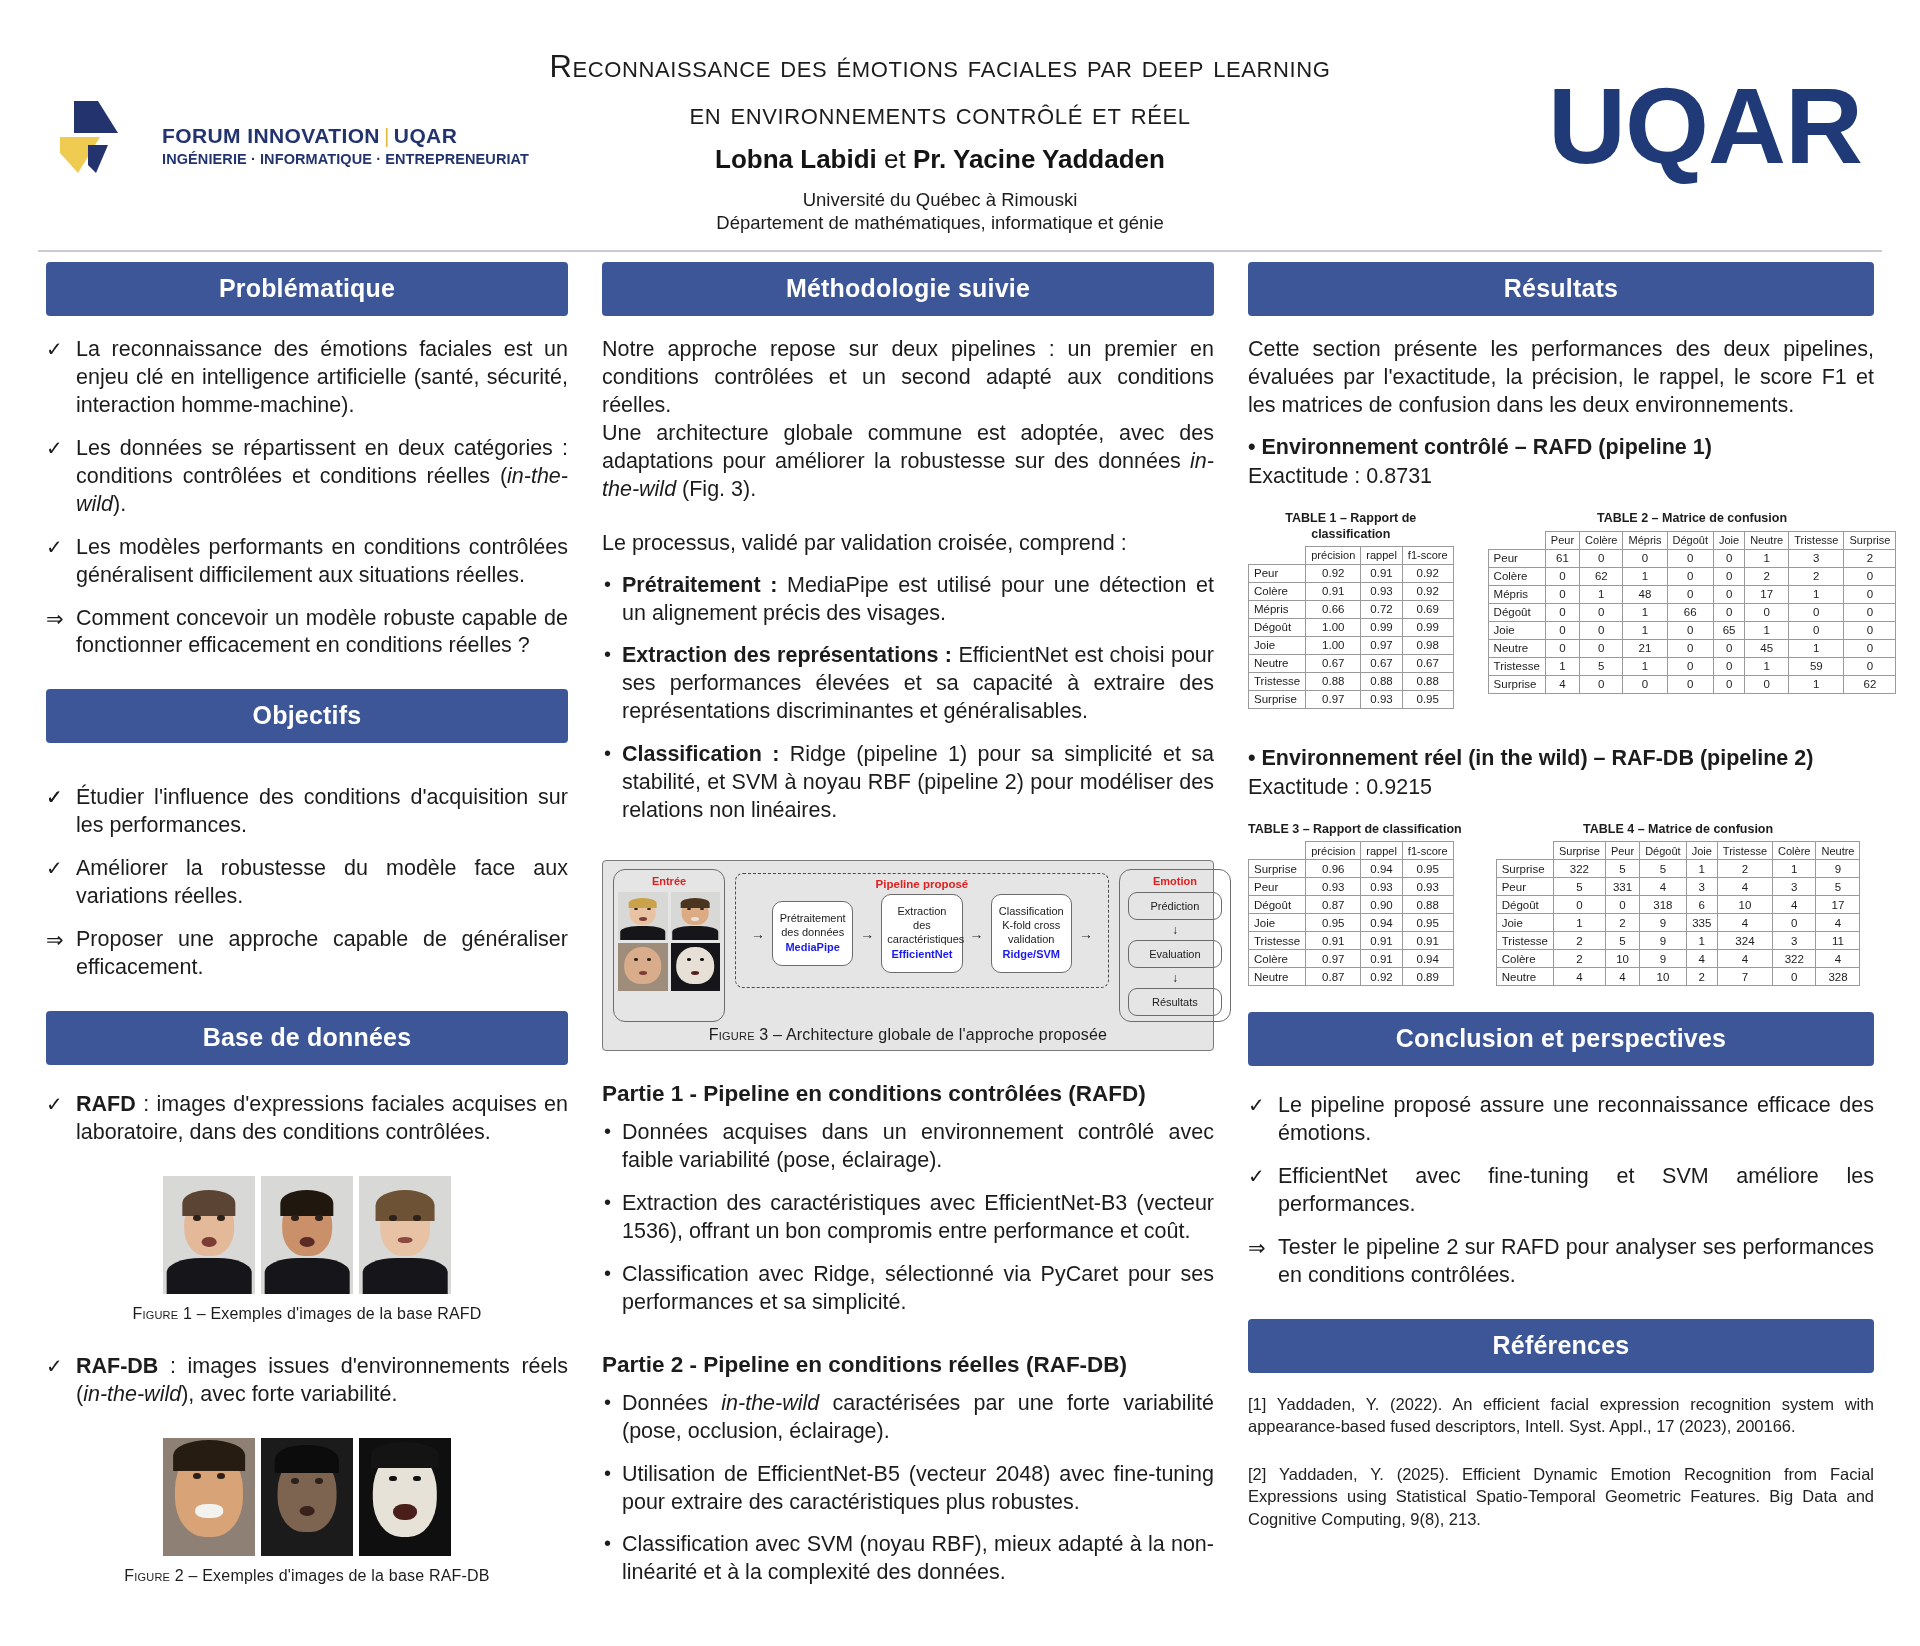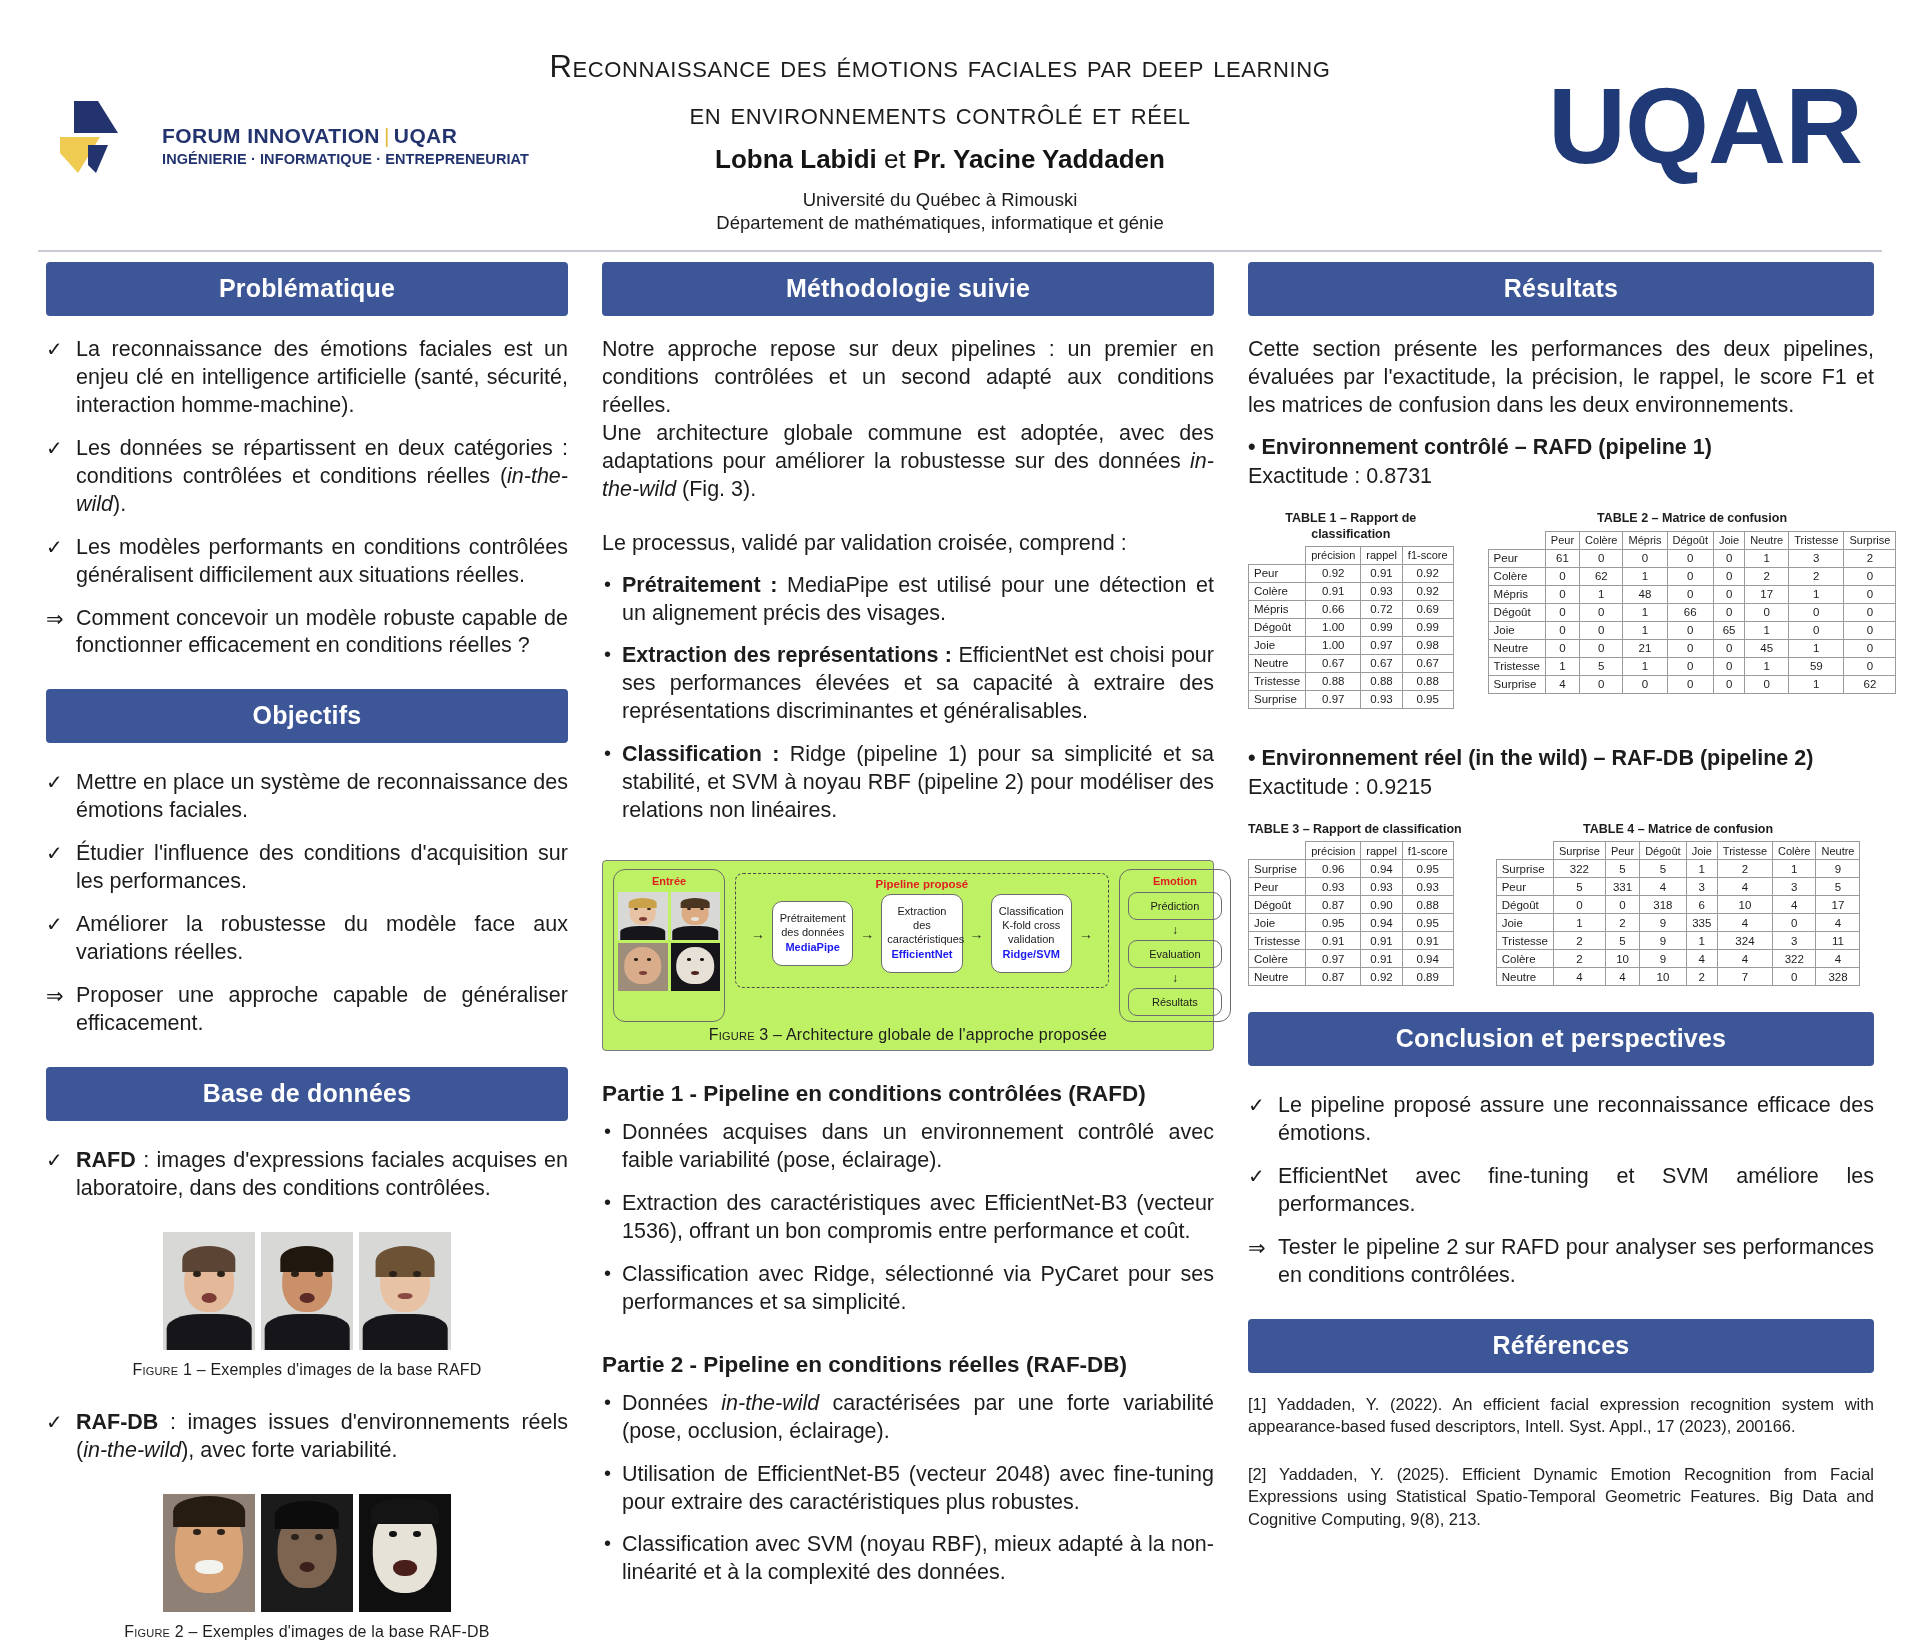--- a/index.html
+++ b/index.html
@@ -90,21 +90,21 @@
   .f-eye.l { left: 33%; } .f-eye.r { right: 33%; }
   .f-mouth { position: absolute; left: 50%; transform: translateX(-50%); top: 52%;
     width: 16%; height: 8%; background: #7c3c35; border-radius: 50%; }
 
   .wild .f-bg { background: #2a2a2a; }
   .wild .f-head { background: #cf9b78; }
 
   
   .arch {
     border: 1.4px solid #7a7a7a; border-radius: 4px; padding: 8px 10px 6px;
-    position: relative; background: #bef264;
+    position: relative; background: #e5e5e5;
   }
   .arch-grid { display: flex; align-items: stretch; gap: 6px; }
   .arch-side {
     border: 1.2px solid #6c6c6c; border-radius: 12px; width: 112px; flex: 0 0 112px;
     padding: 5px 4px; display: flex; flex-direction: column; align-items: center; gap: 4px;
   }
   .arch-side .lbl { color: #e02020; font-size: 11px; font-weight: bold; margin-bottom: 1px; }
   .mini-grid { display: grid; grid-template-columns: 1fr 1fr; gap: 3px; width: 100%; }
   .mini { height: 48px; position: relative; overflow: hidden; }
   .arch-mid { flex: 1 1 auto; position: relative; padding: 4px 4px 6px; }
@@ -197,21 +197,21 @@
         <li><span class="mk">✓</span>La reconnaissance des émotions faciales est un enjeu clé en intelligence artificielle (santé, sécurité, interaction homme-machine).</li>
         <li><span class="mk">✓</span>Les données se répartissent en deux catégories : conditions contrôlées et conditions réelles (<i>in-the-wild</i>).</li>
         <li><span class="mk">✓</span>Les modèles performants en conditions contrôlées généralisent difficilement aux situations réelles.</li>
         <li><span class="mk ar">⇒</span>Comment concevoir un modèle robuste capable de fonctionner efficacement en conditions réelles ?</li>
       </ul>
 
       <div class="sp-14"></div>
       <div class="section-head">Objectifs</div>
       <div class="sp-26"></div>
       <ul class="ck">
-        <li><span class="mk">✓</span><span>Mettre en place un système de reconnaissance des émotions faciales.</span></li>
+        <li><span class="mk">✓</span></li>
         <li><span class="mk">✓</span><span>Étudier l'influence des conditions d'acquisition sur les performances.</span></li>
         <li><span class="mk">✓</span><span>Améliorer la robustesse du modèle face aux variations réelles.</span></li>
         <li><span class="mk ar">⇒</span><span>Proposer une approche capable de généraliser efficacement.</span></li>
       </ul>
 
       <div class="sp-14"></div>
       <div class="section-head">Base de données</div>
       <div class="sp-26"></div>
       <ul class="ck">
         <li><span class="mk">✓</span><b>RAFD</b><span> : images d'expressions faciales acquises en laboratoire, dans des conditions contrôlées.</span></li>

